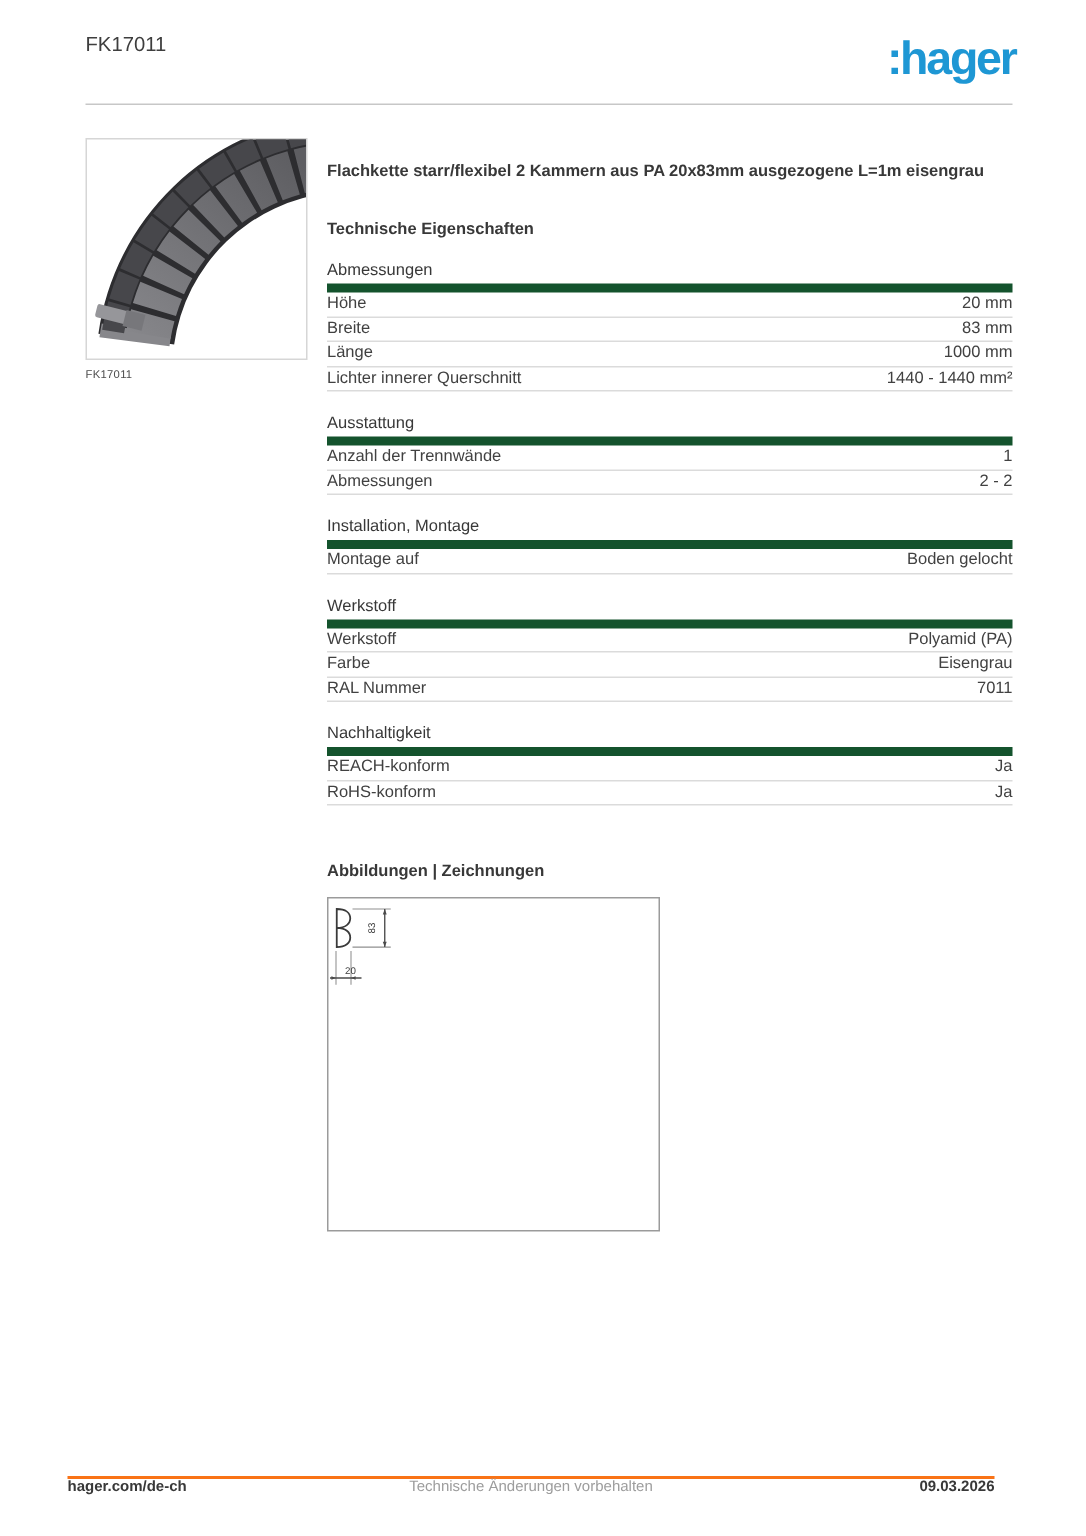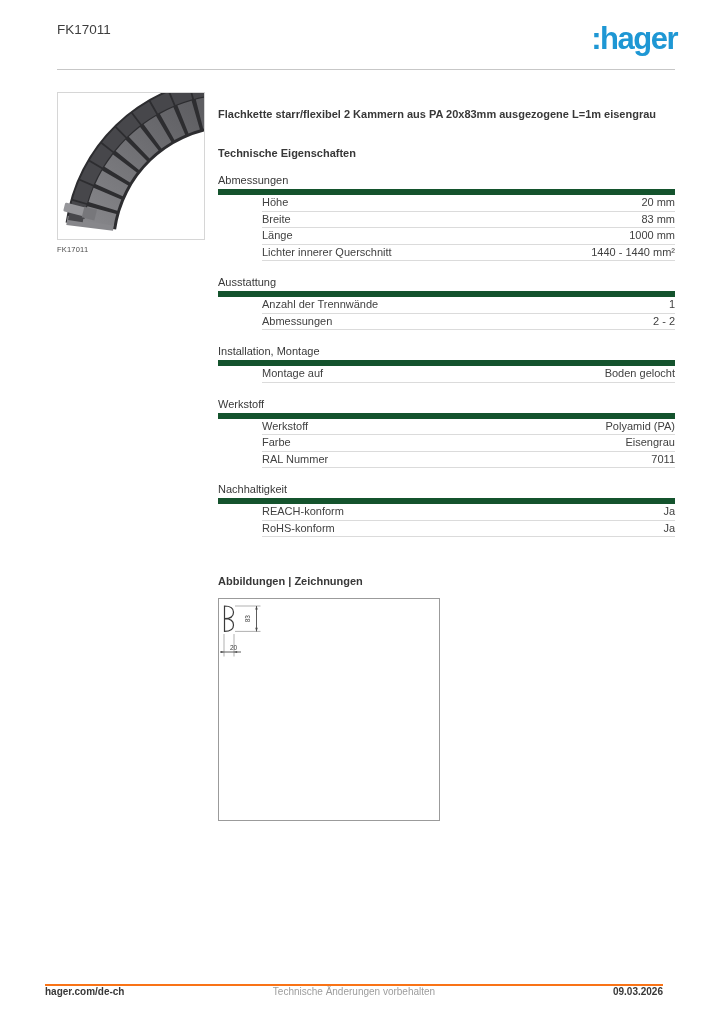--- a/index.html
+++ b/index.html
@@ -18,21 +18,21 @@
   .product-figure svg{display:block;}
   .figure-caption{margin-top:5px;font-size:7.5px;color:#4c4c4c;letter-spacing:0.2px;}
 
   
   .right-col{position:absolute;left:218px;top:108px;width:457px;}
   .product-title{font-size:11px;font-weight:700;color:#383838;white-space:nowrap;line-height:13px;}
   .tech-heading{margin-top:26px;font-size:11px;font-weight:700;color:#383838;}
   .section{margin-top:15px;}
   .sec-head{font-size:11px;font-weight:400;color:#383838;padding-bottom:3px;border-bottom:6px solid #14532d;}
   .row{display:flex;justify-content:space-between;align-items:baseline;font-size:11px;color:#414141;
-       padding:2px 0;line-height:11.5px;border-bottom:1px solid #dbdbdb;margin-left:44px;}
+       padding:2px 0;line-height:11.5px;border-bottom:1px solid #dbdbdb;}
   .row .lbl{text-align:left;}
   .row .val{text-align:right;}
 
   .drawings-heading{margin-top:38px;font-size:11px;font-weight:700;color:#383838;}
   .drawing-box{margin-top:11px;width:222px;height:223px;border:1px solid #9b9b9b;box-sizing:border-box;background:#fff;}
   .drawing-box svg{display:block;}
 
   
   .footer{position:absolute;left:45px;top:984px;width:618px;border-top:2px solid #f97316;
           display:grid;grid-template-columns:1fr auto 1fr;font-size:10px;align-items:baseline;}

